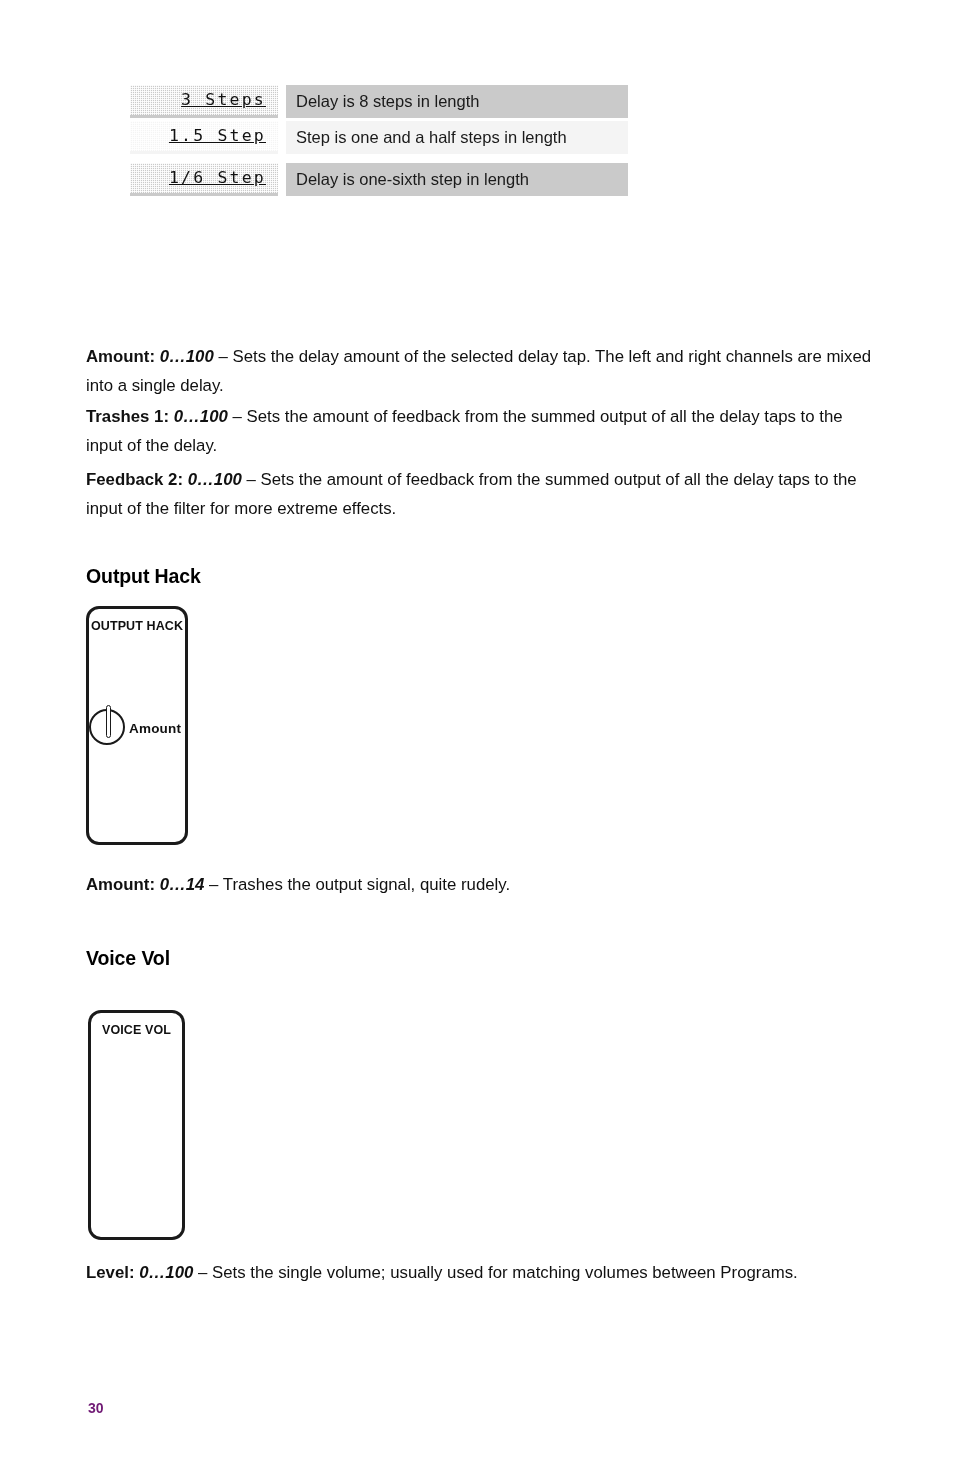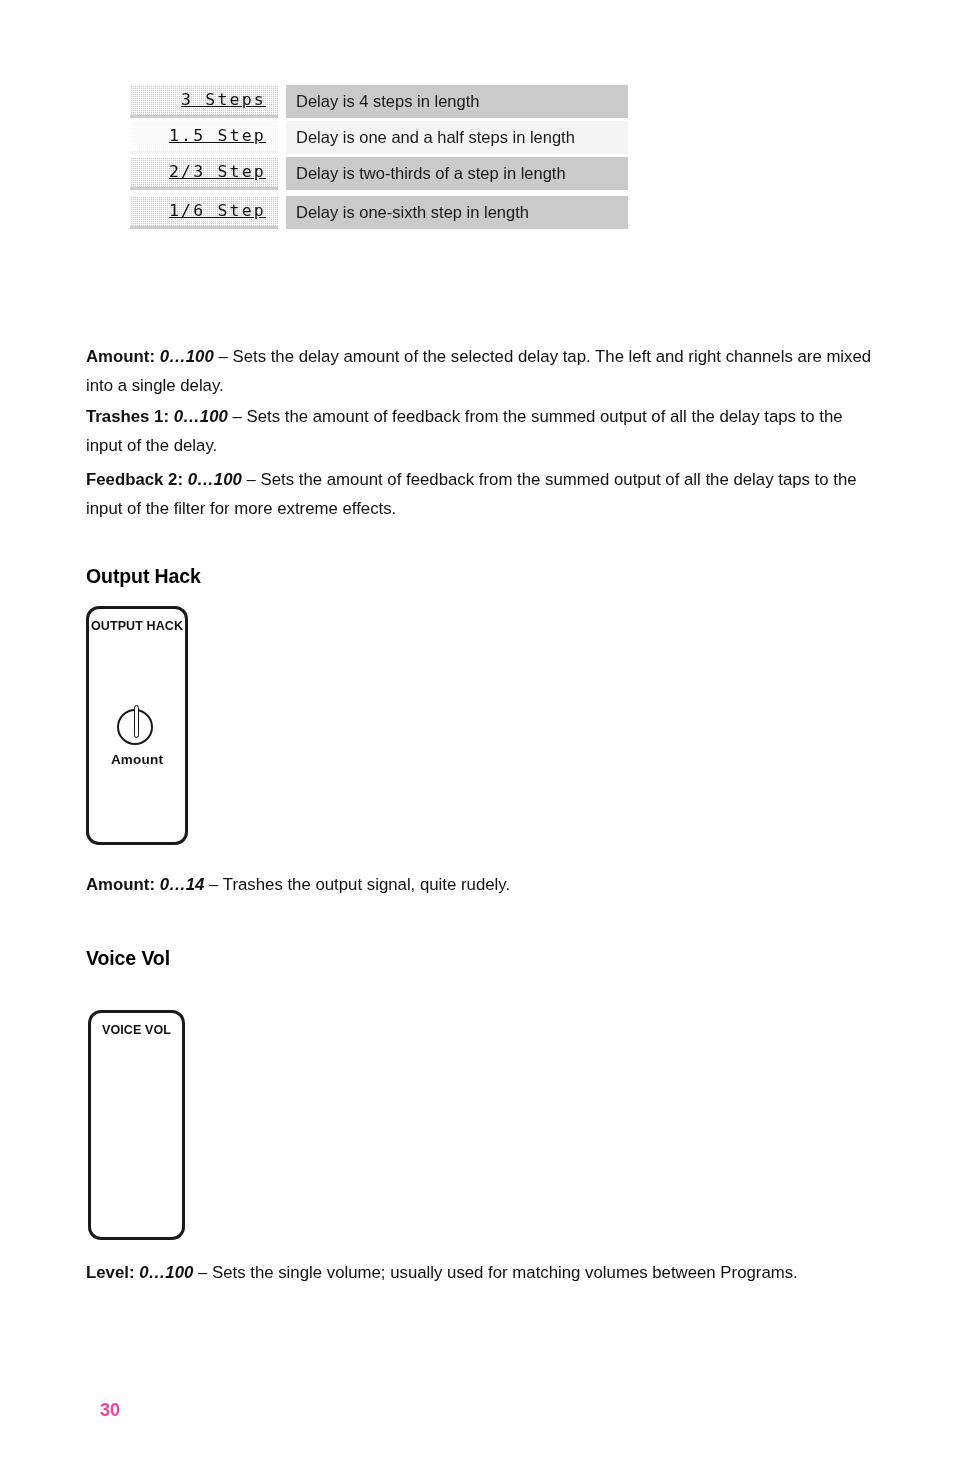--- a/index.html
+++ b/index.html
@@ -102,21 +102,21 @@
     font-weight: bold;
     letter-spacing: 0.1px;
     color: #111111;
     white-space: nowrap;
   }
   .knob-wrap {
     position: absolute;
     left: 0;
     right: 0;
     display: flex;
-    flex-direction: column;
+    flex-direction: row;
     align-items: center;
   }
   .knob {
     position: relative;
     width: 40px;
     height: 40px;
   }
   .knob-circle {
     position: absolute;
     left: 0;
@@ -142,67 +142,58 @@
     margin-top: 7px;
     font-size: 13.5px;
     font-weight: 600;
     color: #111111;
     letter-spacing: 0.2px;
   }
 
   
   .page-number {
     position: absolute;
-    left: 100px;
+    left: 88px;
     top: 1400px;
-    font-size: 18px;
+    font-size: 14px;
     font-weight: bold;
-    color: #ec4899;
+    color: #701a75;
   }
 </style>
 </head>
 <body>
 
 <table class="steps-table">
   <tbody>
     <tr class="row-dark">
       <td class="col-lcd">
         <div class="cell-inner">3 Steps</div>
       </td>
       <td class="col-gap"></td>
       <td class="col-desc">
-        <div class="cell-inner">Delay is 4 steps in length</div>
+        <div class="cell-inner">Delay is 8 steps in length</div>
       </td>
     </tr>
     <tr class="row-spacer">
         <td colspan="3"></td>
       </tr>
 
     <tr class="row-light">
       <td class="col-lcd">
         <div class="cell-inner">1.5 Step</div>
       </td>
       <td class="col-gap"></td>
       <td class="col-desc">
-        <div class="cell-inner">Delay is one and a half steps in length</div>
+        <div class="cell-inner">Step is one and a half steps in length</div>
       </td>
     </tr>
     <tr class="row-spacer">
         <td colspan="3"></td>
       </tr>
 
-    <tr class="row-dark">
-      <td class="col-lcd">
-        <div class="cell-inner">2/3 Step</div>
-      </td>
-      <td class="col-gap"></td>
-      <td class="col-desc">
-        <div class="cell-inner">Delay is two-thirds of a step in length</div>
-      </td>
-    </tr>
     <tr class="row-spacer">
         <td colspan="3"></td>
       </tr>
 
     <tr class="row-spacer">
         <td colspan="3"></td>
       </tr>
 
     <tr class="row-dark">
       <td class="col-lcd">

